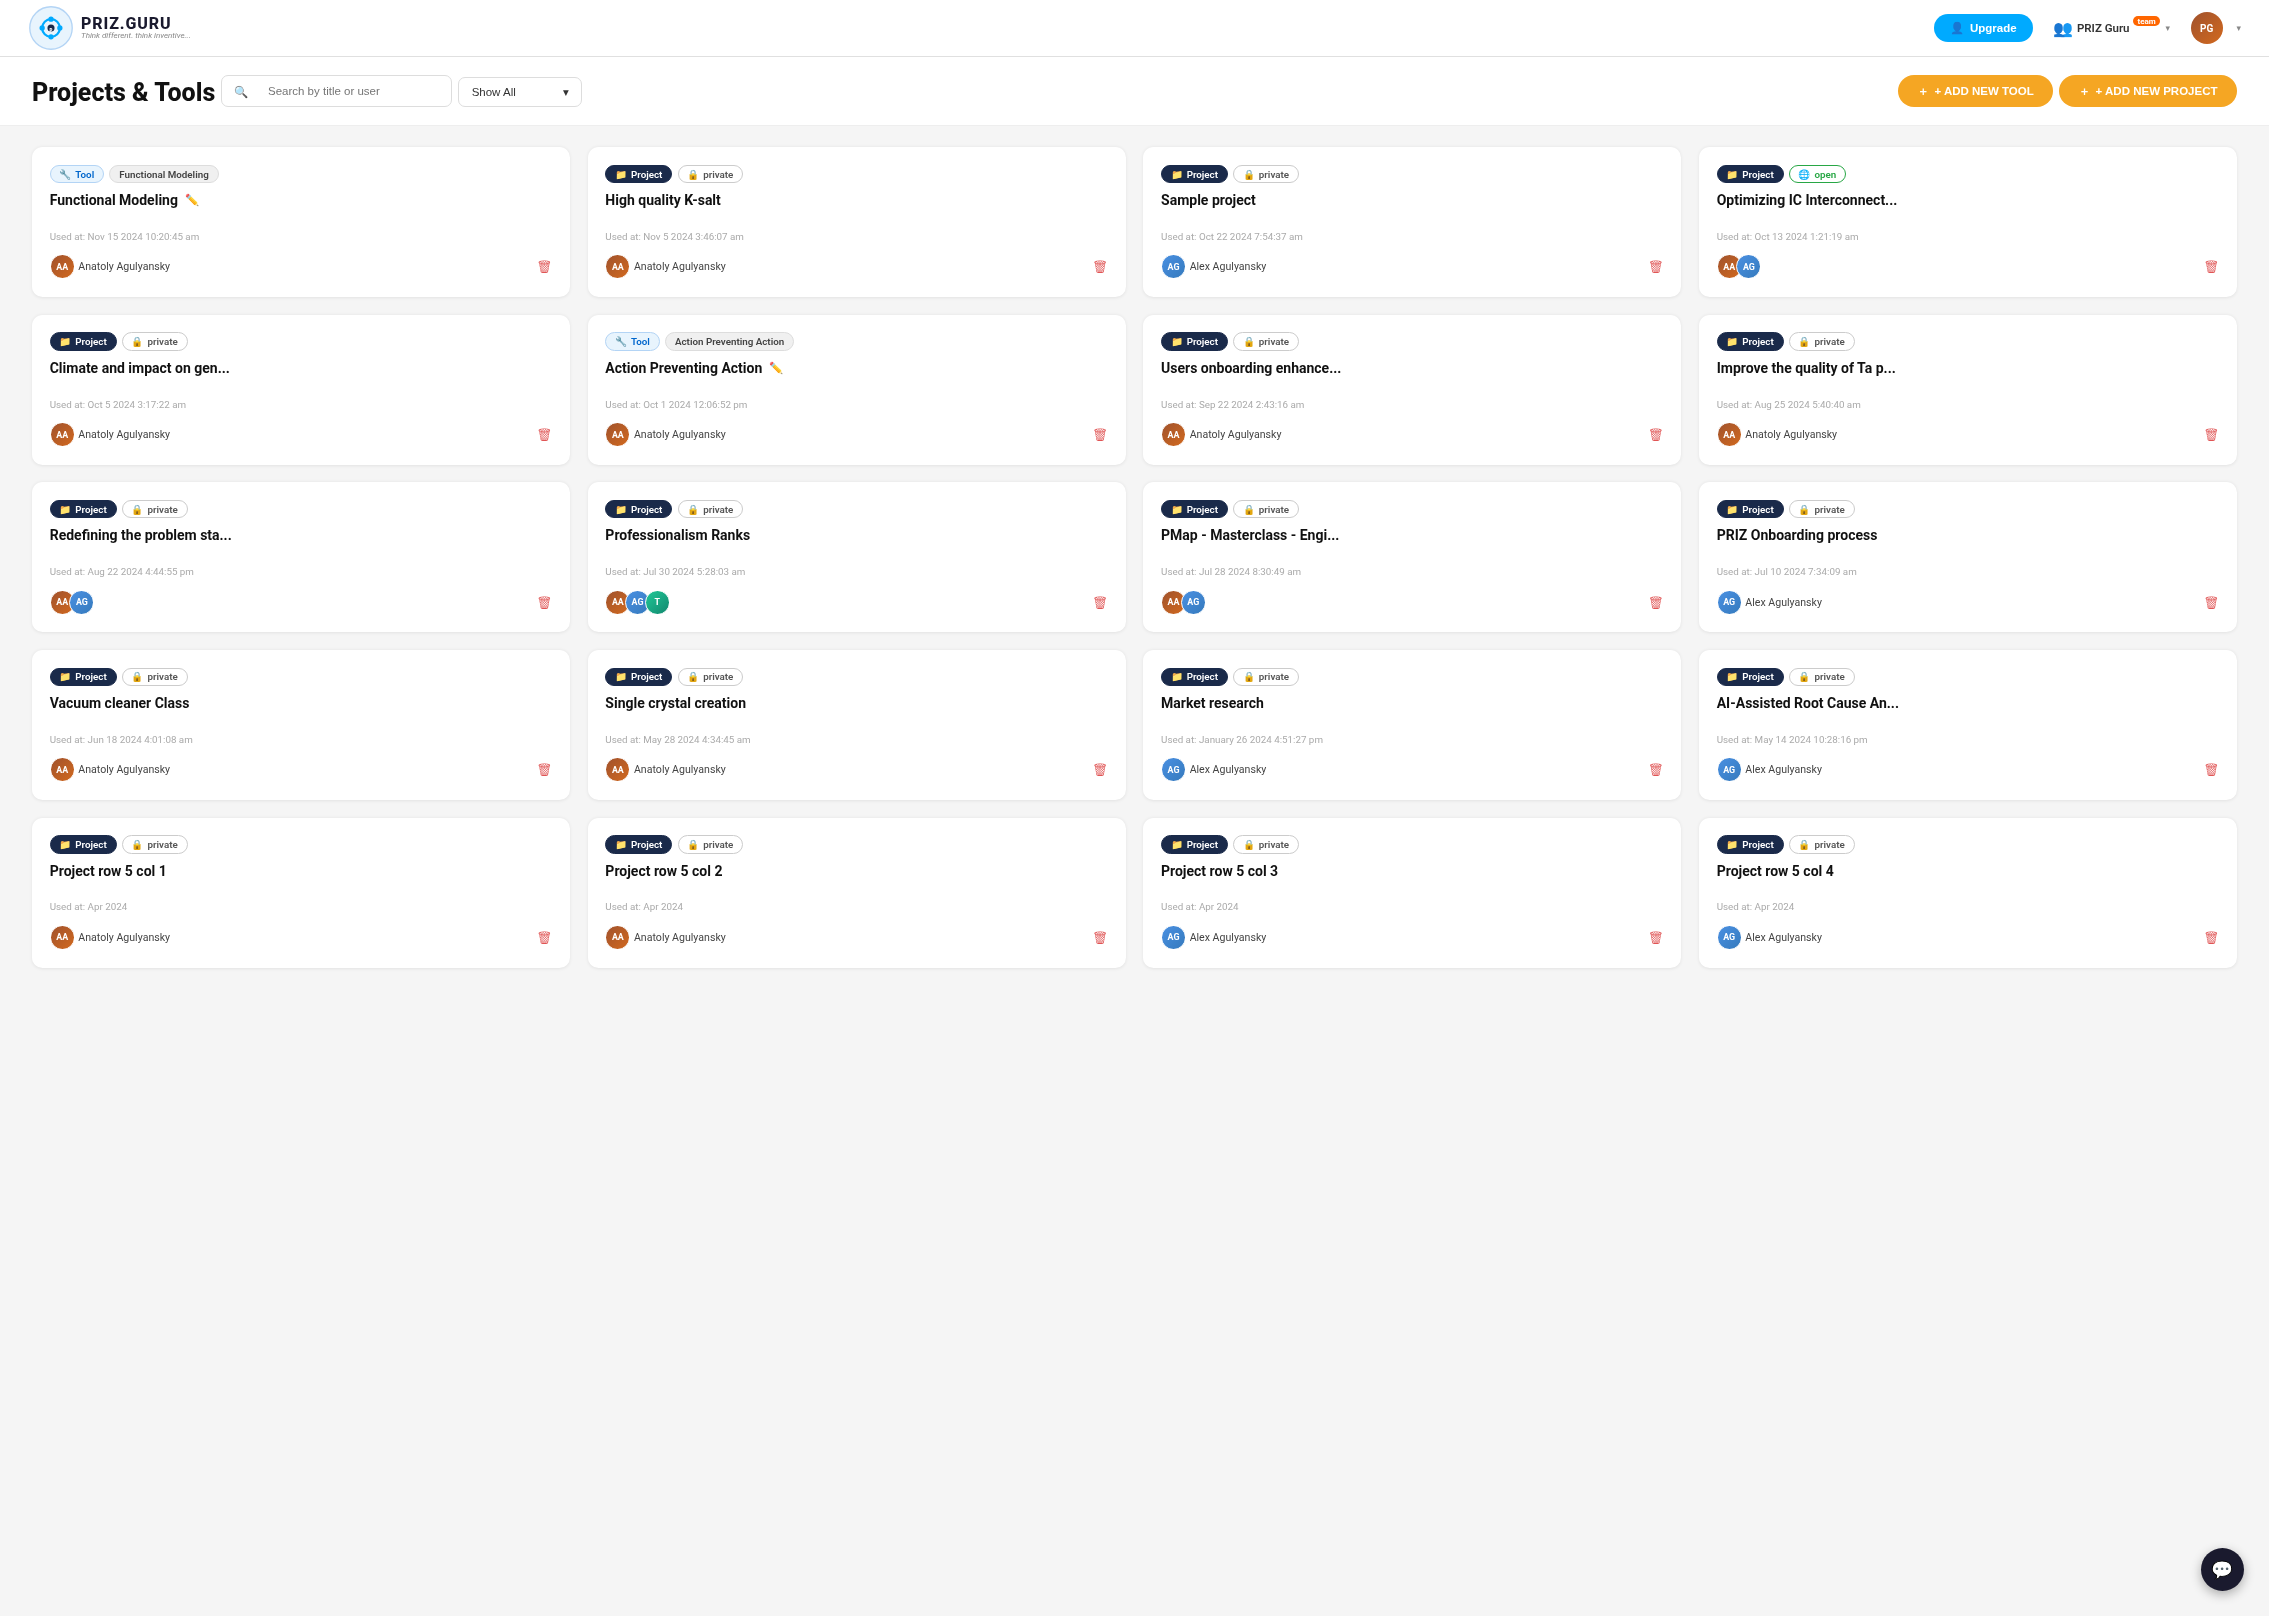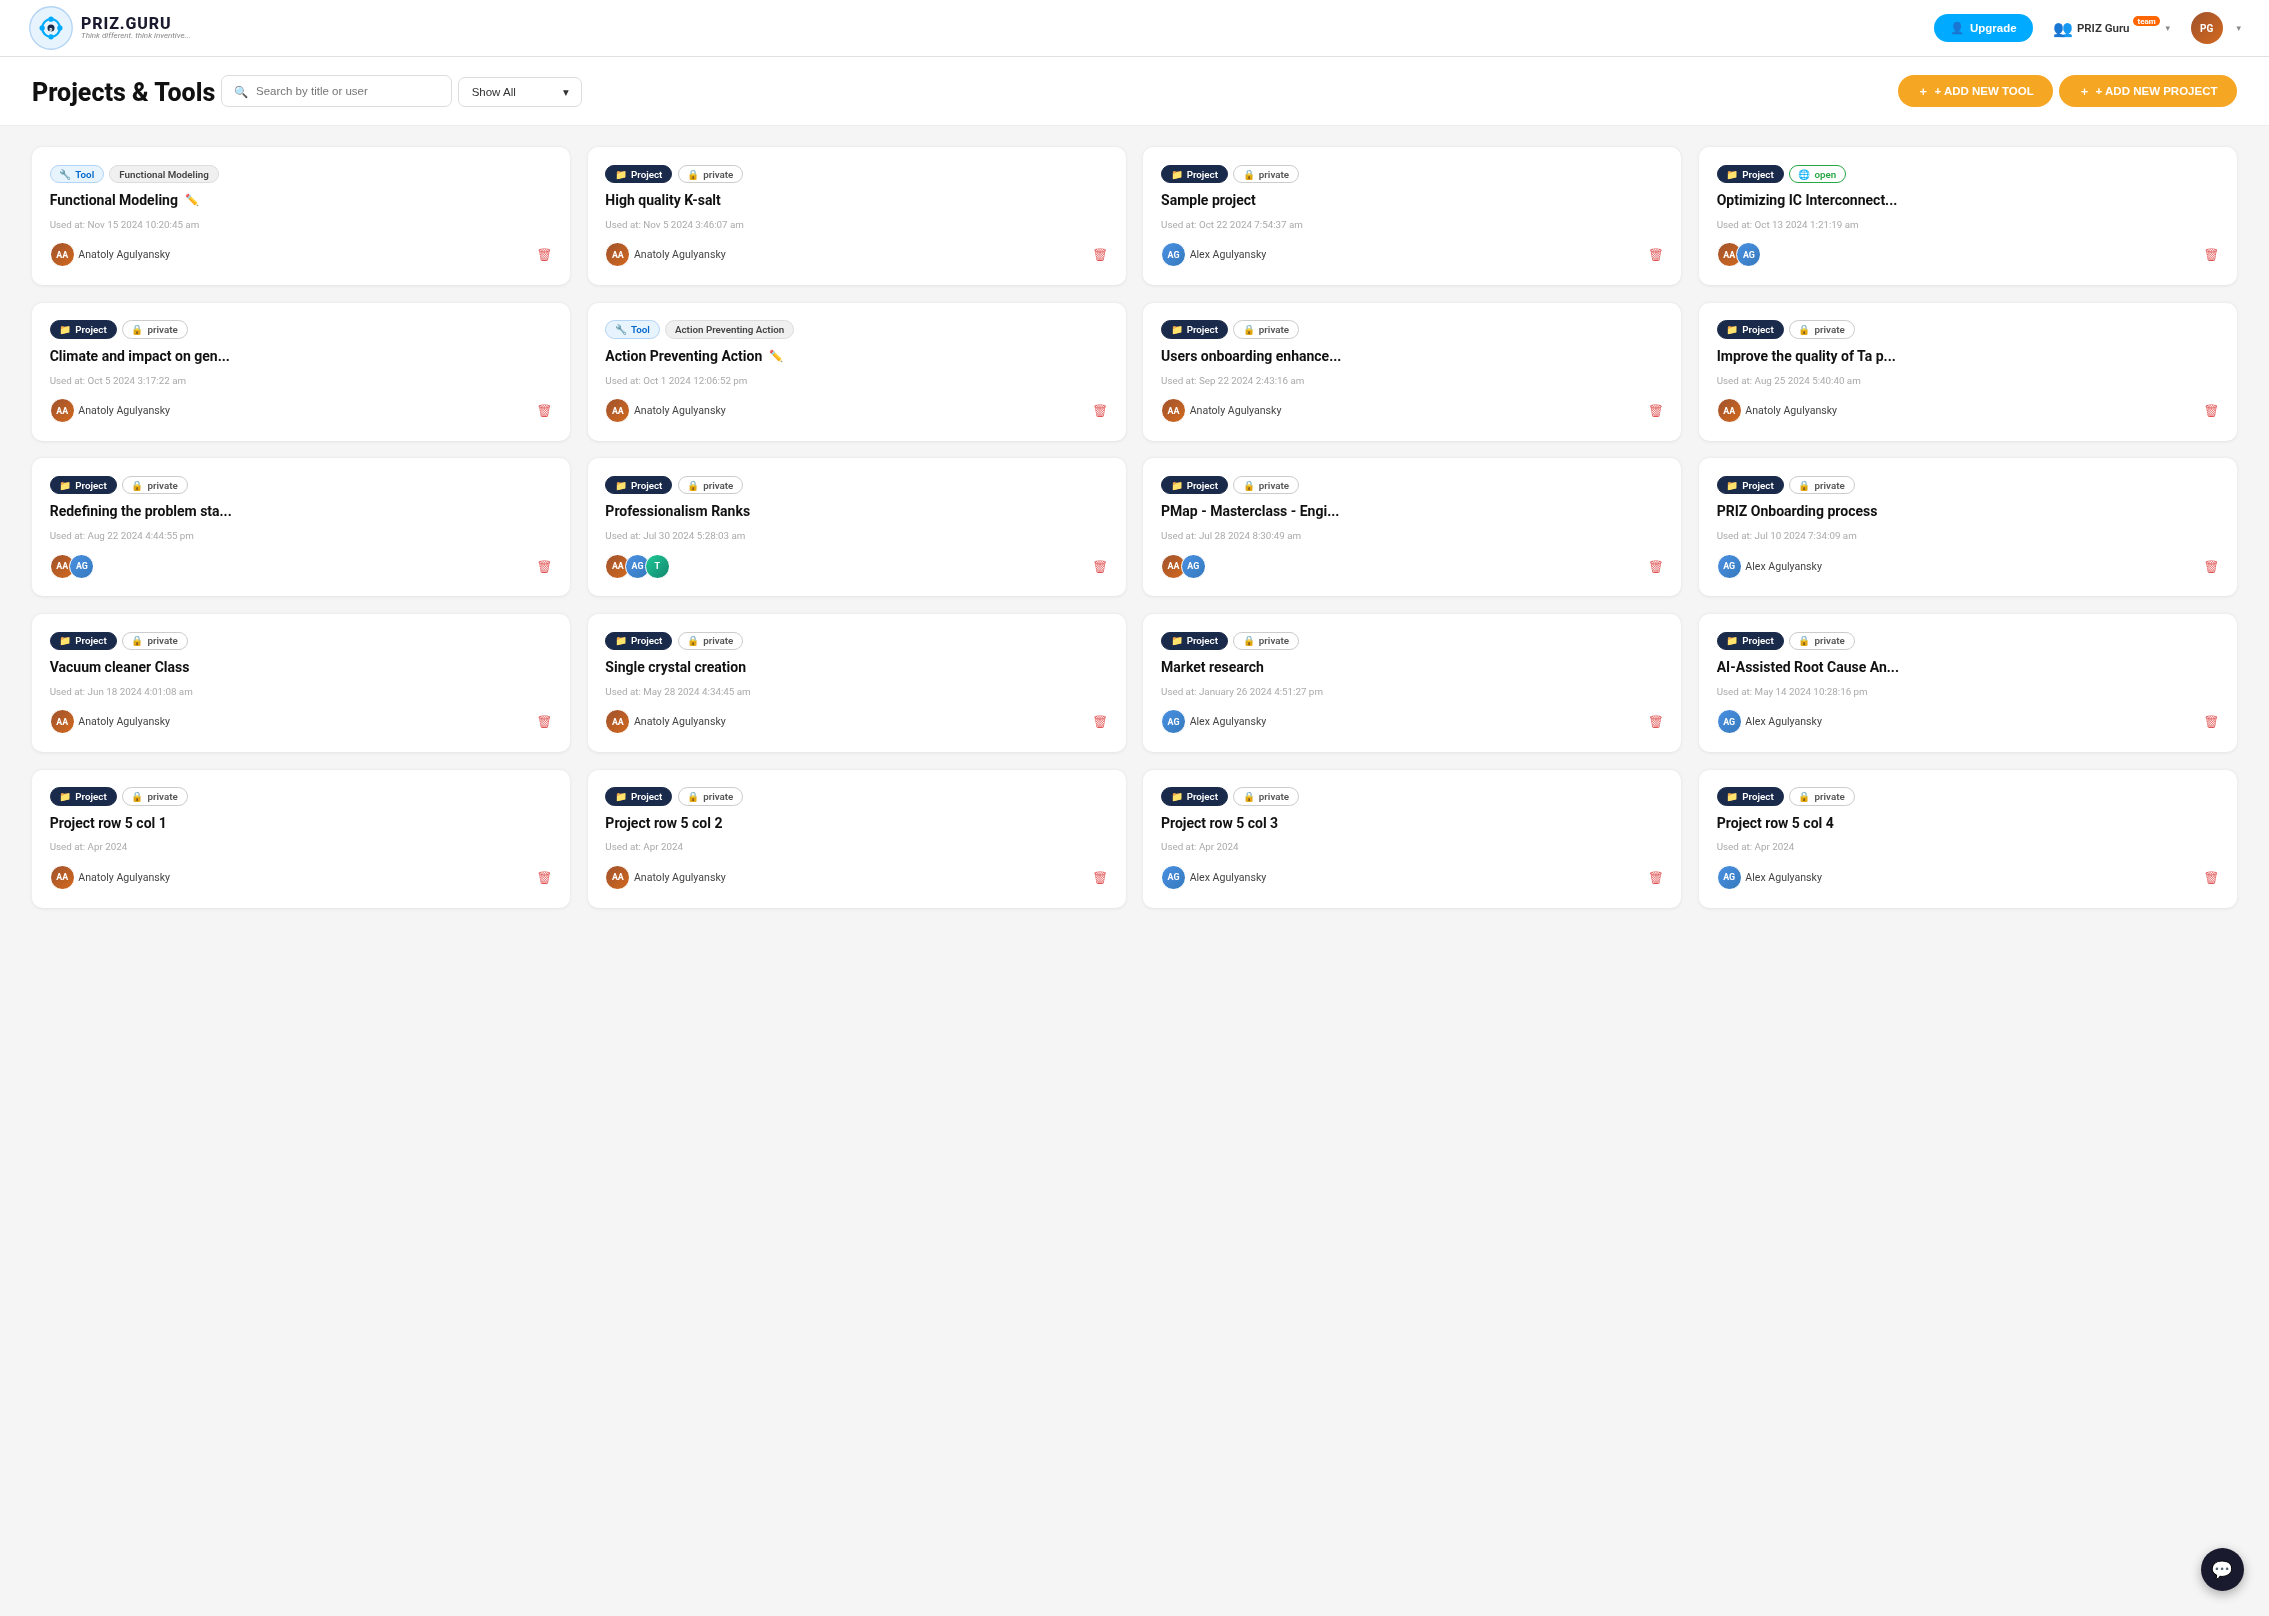--- a/index.html
+++ b/index.html
@@ -92,20 +92,21 @@
       background: #fff;
       width: 231px;
     }
     .search-box input {
       border: none;
       outline: none;
       font-size: 11.5px;
       color: #555;
       width: 100%;
       background: transparent;
+      margin-left: 12px;
     }
     .filter-dropdown {
       display: flex;
       align-items: center;
       border: 0.9px solid #ddd;
       border-radius: 7px;
       padding: 7px 12.4px;
       gap: 7px;
       background: #fff;
       cursor: pointer;
@@ -213,21 +214,21 @@
       font-weight: 700;
       color: #111;
       display: flex;
       align-items: center;
       gap: 7px;
     }
     .edit-icon { color: #4a90e2; font-size: 11.5px; cursor: pointer; }
     .card-date {
       font-size: 9.8px;
       color: #aaa;
-      margin-top: 2px;
+      margin-top: 14px;
     }
     .card-footer {
       display: flex;
       align-items: center;
       justify-content: space-between;
       margin-top: 3.5px;
     }
     .avatar-list {
       display: flex;
       align-items: center;

